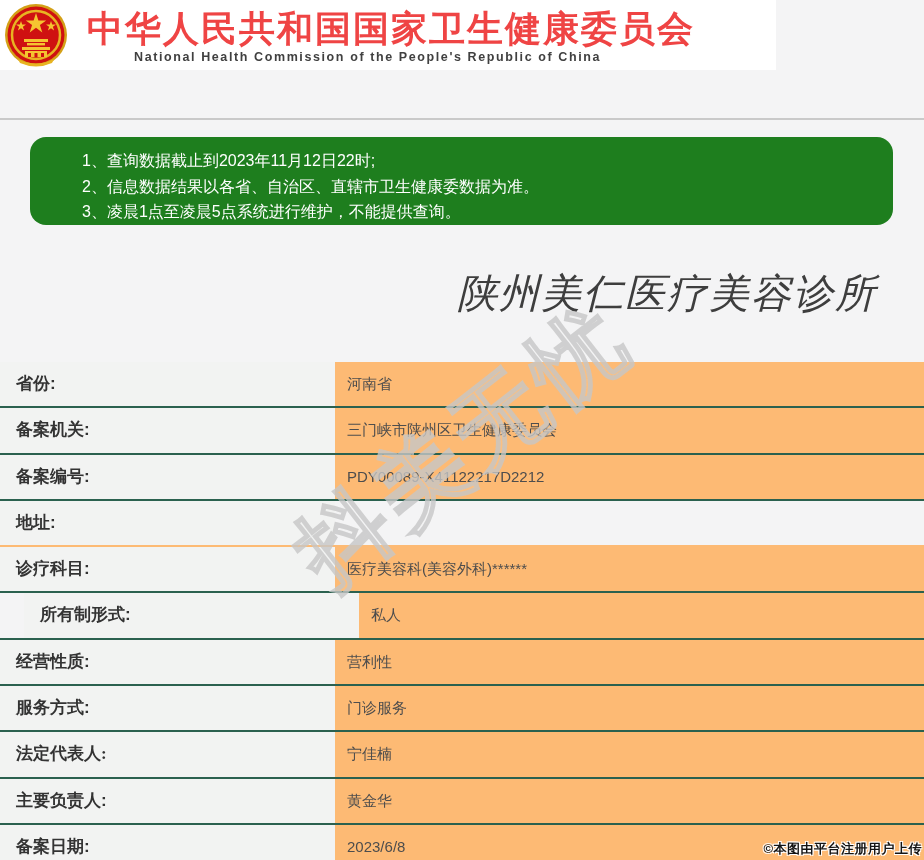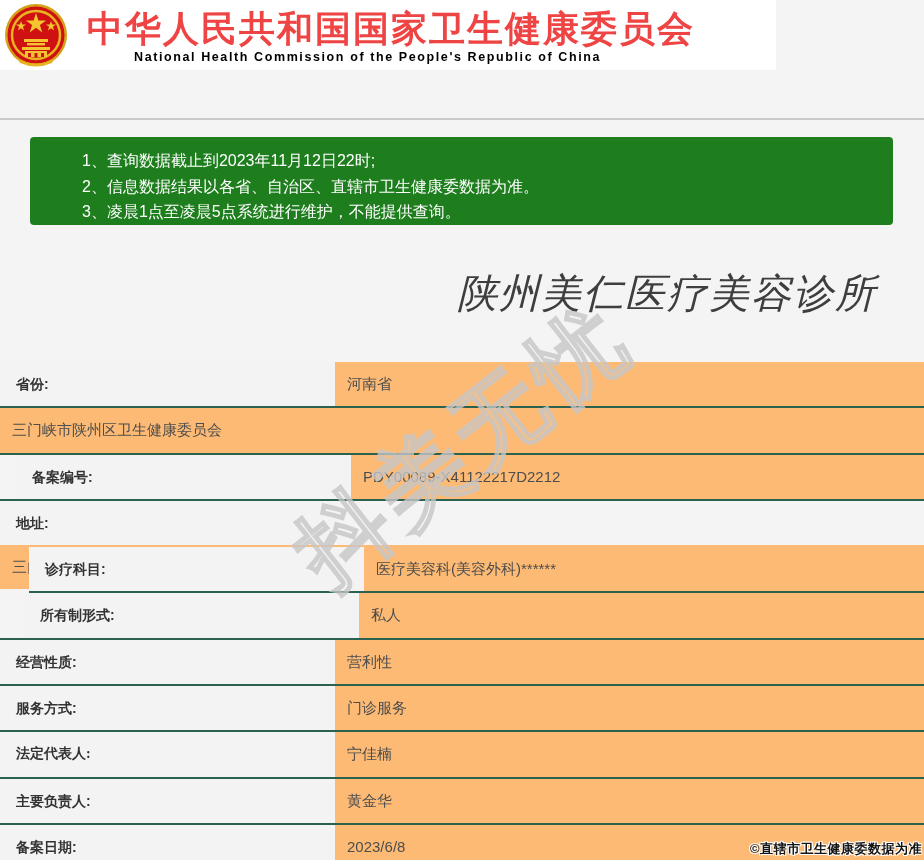--- a/index.html
+++ b/index.html
@@ -11,47 +11,47 @@
   
   .header{position:absolute;left:0;top:0;width:776px;height:70px;background:#ffffff;}
   .emblem{position:absolute;left:4px;top:3px;width:64px;height:64px;}
   .title-cn{
     position:absolute;left:87px;top:5px;width:690px;
     font-size:36px;font-weight:bold;color:#ef4444;letter-spacing:2px;
     white-space:nowrap;
   }
   .title-en{
     position:absolute;left:90px;top:50px;width:690px;
-    font-size:12.5px;font-weight:bold;color:#000000;letter-spacing:1.6px;
+    font-size:12.5px;font-weight:bold;color:#404040;letter-spacing:1.6px;
     white-space:nowrap;
     padding-left:44px;
   }
   
   .top-divider{position:absolute;left:0;top:118px;width:924px;height:2px;background:#c9c9c9;}
   
   .notice{
     position:absolute;left:30px;top:137px;width:863px;height:88px;
-    border-radius:4px;box-sizing:border-box;
+    border-radius:16px;box-sizing:border-box;
     padding:11px 10px 0 52px;
   }
   .notice-line{color:#ffffff;font-size:16px;line-height:25.5px;white-space:nowrap;}
   
   .result-title{
     position:absolute;top:266px;right:47px;
     font-size:40px;font-weight:500;color:#3e3e3e;letter-spacing:2px;
     white-space:nowrap;
     font-style:italic;
   }
   
   .record-table{position:absolute;left:0;top:362px;width:924px;}
   .record-row{display:flex;height:44.3px;border-bottom:2px solid #2b614f;}
   .record-label{
     width:335px;box-sizing:border-box;background:#f2f3f2;
     padding-left:16px;line-height:44.3px;
-    font-size:14px;font-weight:bold;color:#333333;
+    font-size:17px;font-weight:bold;color:#333333;
   }
   .record-value{
     flex:1;background:#fdba74;
     padding-left:12px;line-height:44.3px;
     font-size:15px;font-weight:400;color:#4d4d4d;
   }
   
   .diag-watermark{
     position:absolute;left:268px;top:385px;z-index:6;pointer-events:none;
     font-size:90px;font-weight:bold;letter-spacing:8px;white-space:nowrap;
@@ -105,34 +105,35 @@
 
 <div class="result-title">陕州美仁医疗美容诊所</div>
 
 <div class="record-table" id="record-table">
   <div class="record-row" style="border-bottom-color: rgb(43, 97, 79);">
     <div class="record-label">省份:</div>
     <div class="record-value">河南省</div>
   </div>
 
   <div class="record-row" style="border-bottom-color: rgb(43, 97, 79);">
+    <div class="record-label">备案机关:</div>
     <div class="record-value">三门峡市陕州区卫生健康委员会</div>
   </div>
 
-  <div class="record-row" style="border-bottom-color: rgb(43, 97, 79); padding-left: 16px;">
+  <div class="record-row" style="border-bottom-color: rgb(43, 97, 79);">
     <div class="record-label">备案编号:</div>
     <div class="record-value">PDY00089-X41122217D2212</div>
   </div>
 
   <div class="record-row" style="border-bottom-color: rgb(43, 97, 79); flex-direction: column;">
     <div class="record-label">地址:</div>
     <div class="record-value">三门峡市陕州区召公路滨河湾10号楼门面房10-4号</div>
   </div>
 
-  <div class="record-row" style="border-bottom-color: rgb(43, 97, 79); margin-left: 29px;">
+  <div class="record-row" style="border-bottom-color: rgb(43, 97, 79);">
     <div class="record-label">诊疗科目:</div>
     <div class="record-value">医疗美容科(美容外科)******</div>
   </div>
 
   <div class="record-row" style="border-bottom-color: rgb(43, 97, 79); padding-left: 24px;">
     <div class="record-label">所有制形式:</div>
     <div class="record-value">私人</div>
   </div>
 
   <div class="record-row" style="border-bottom-color: rgb(43, 97, 79);">
@@ -155,13 +156,13 @@
     <div class="record-value">黄金华</div>
   </div>
 
   <div class="record-row" style="border-bottom-color: rgb(43, 97, 79);">
     <div class="record-label">备案日期:</div>
     <div class="record-value">2023/6/8</div>
   </div>
 </div>
 
 <div class="diag-watermark">抖美无忧</div>
-<div class="credit-watermark">©直辖市卫生健康委数据为准</div>
+<div class="credit-watermark">©本图由平台注册用户上传</div>
 
 </body></html>

